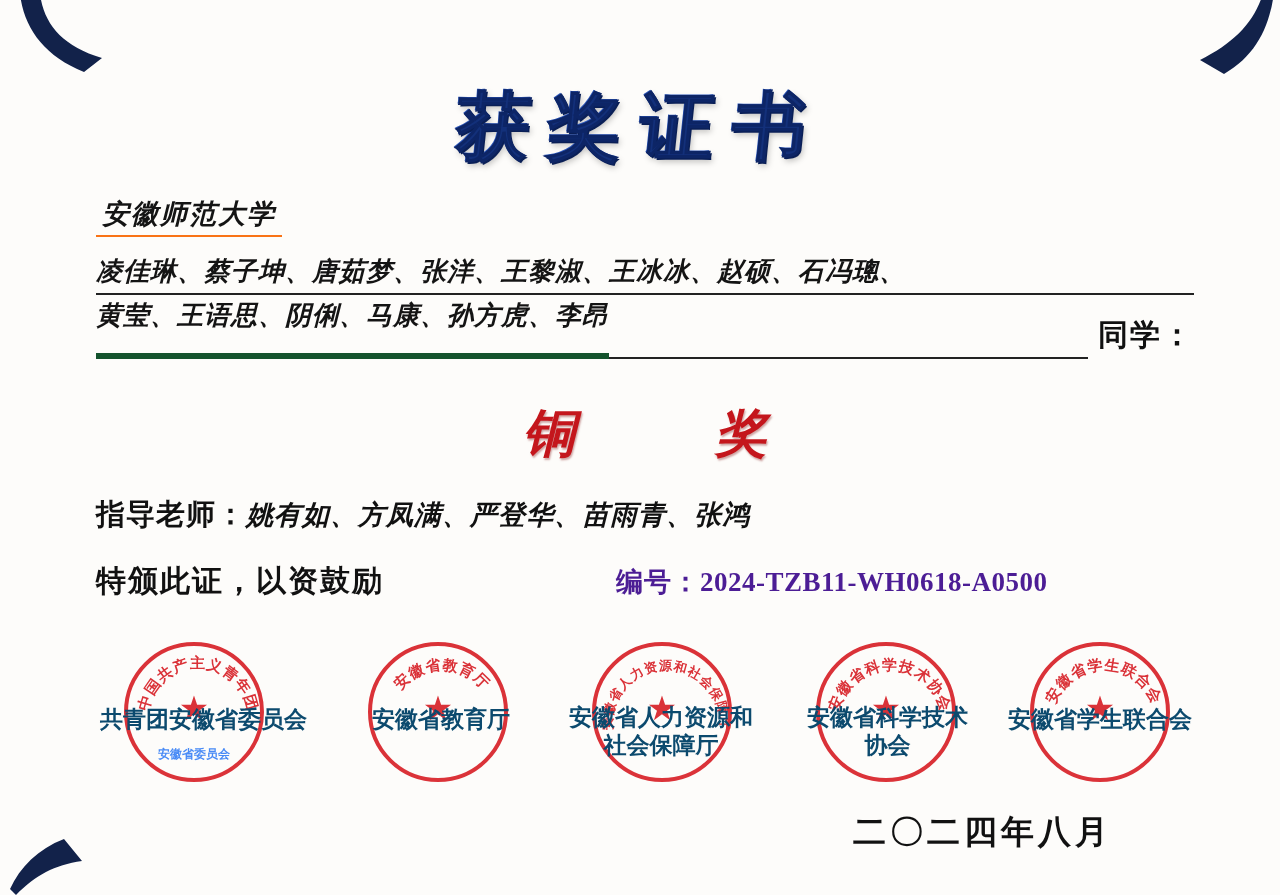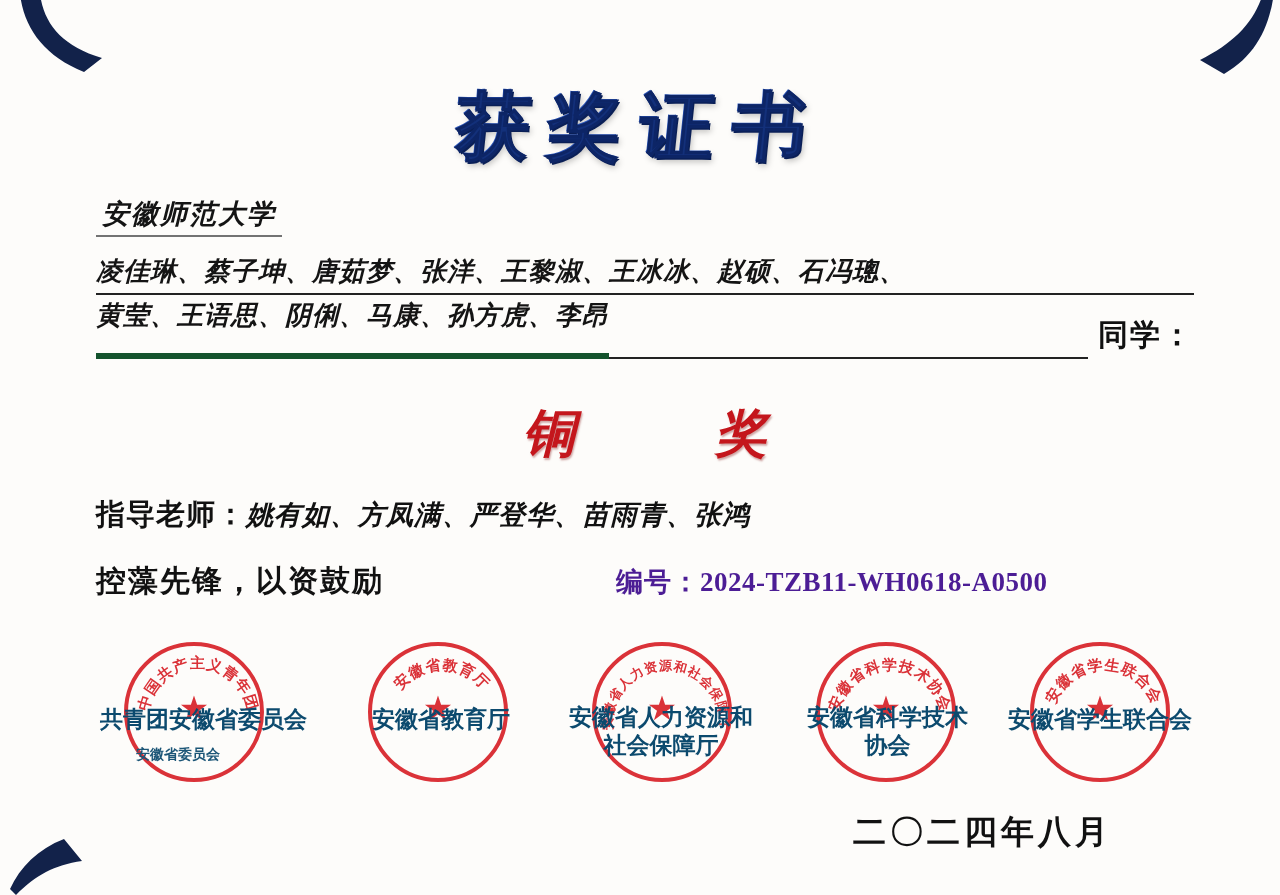--- a/index.html
+++ b/index.html
@@ -53,21 +53,21 @@
     top: 196px;
   }
 
   .school {
     font-family: "DejaVu Serif", serif;
     font-weight: 700;
     font-style: italic;
     font-size: 27px;
     color: #141414;
     display: inline-block;
-    border-bottom: 2px solid #737373;
+    border-bottom: 2px solid #f97316;
     padding: 0 6px 3px 6px;
     letter-spacing: 2px;
   }
 
   .names-wrap {
     margin-top: 14px;
   }
   .name-line {
     font-family: "DejaVu Serif", serif;
     font-weight: 700;
@@ -206,26 +206,26 @@
     left: 50%; top: 48%;
     transform: translate(-50%,-50%);
     color: #d8232a;
     font-size: 34px;
     line-height: 1;
   }
   .seal .seal-bottom {
     position: absolute;
     left: 0; right: 0;
     bottom: 16px;
-    text-align: left;
-    font-family: "DejaVu Serif", serif;
-    font-size: 14px;
+    text-align: center;
+    font-family: "DejaVu Serif", serif;
+    font-size: 12px;
     font-weight: 700;
     line-height: 1.15;
-    color: #0c4a6e;
+    color: #3b82f6;
     padding: 0 8px;
   }
   .seal-label {
     position: absolute;
     top: 68px;
     font-family: "Liberation Serif", serif;
     font-size: 23px;
     font-weight: 700;
     color: #0c4a6e;
     white-space: nowrap;
@@ -273,21 +273,21 @@
     </div>
 
 
     <div class="award">铜　奖</div>
 
     <div class="teachers">
       <span>指导老师：</span><span class="tnames">姚有如、方凤满、严登华、苗雨青、张鸿</span>
     </div>
 
     <div class="footer-line">
-      <span class="issue-note">控藻先锋，以资鼓励</span>
+      <span class="issue-note">特颁此证，以资鼓励</span>
       <span class="serial">
         <span>编号：</span><span class="serial-num">2024-TZB11-WH0618-A0500</span>
       </span>
     </div>
 
   </div>
 
   <div class="seals">
 
     <div class="seal" style="left:24px; top:6px;">

